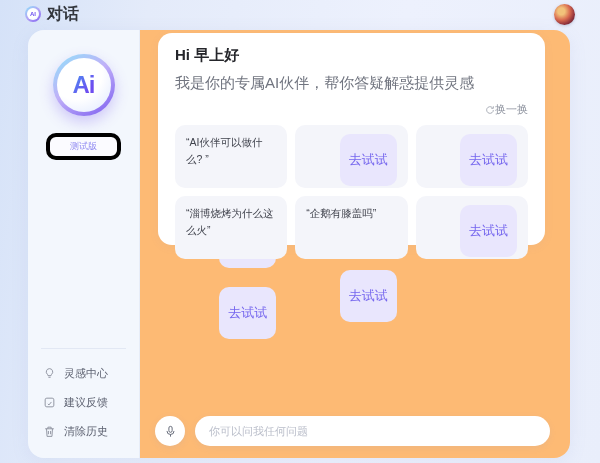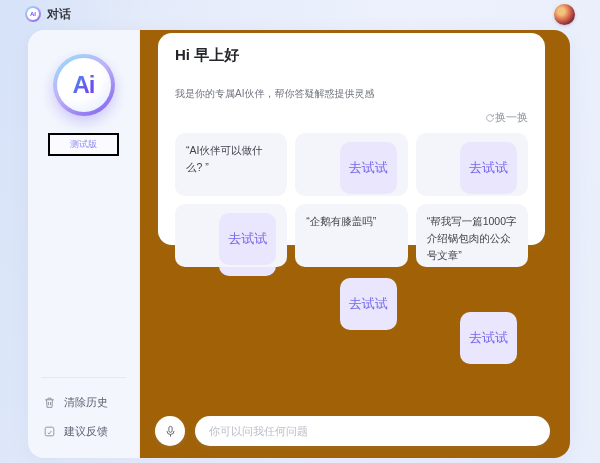--- a/index.html
+++ b/index.html
@@ -15,21 +15,21 @@
     width:16px; height:16px; border-radius:50%;
     background:linear-gradient(140deg,#8ee4f9,#b3a2f6 50%,#7e5ff0);
     display:flex; align-items:center; justify-content:center; margin-right:6px;
   }
   .mini-logo-inner {
     width:12px; height:12px; border-radius:50%;
     background:radial-gradient(circle at 35% 30%,#ffffff 55%,#e9f4ff);
     display:flex; align-items:center; justify-content:center;
     font-size:6px; font-weight:bold; color:#6b4ef0;
   }
-  .topbar-title { font-size:12px; color:#33363c; font-weight:bold; }
+  .topbar-title { font-size:16px; color:#33363c; font-weight:bold; }
   .avatar {
     position:absolute; top:4px; right:25px; width:21px; height:21px; border-radius:50%;
     background:radial-gradient(circle at 35% 35%,#f2c27a 18%,#d8694f 45%,#8c2f3a 70%,#27404d 100%);
     box-shadow:0 1px 3px rgba(60,70,120,.25);
   }
   
   .shell {
     position:absolute; left:28px; top:30px; width:542px; height:428px;
     border-radius:16px; overflow:hidden; display:flex;
     box-shadow:0 4px 18px rgba(120,140,200,.10);
@@ -48,39 +48,39 @@
     width:100%; height:100%; border-radius:50%;
     background:radial-gradient(circle at 35% 28%,#ffffff 50%,#eef3ff 75%,#dfe8ff);
     display:flex; align-items:center; justify-content:center;
   }
   .logo-text {
     font-size:24px; font-weight:bold; letter-spacing:-1px;
     background:linear-gradient(130deg,#4d8bf2 10%,#6d4df0 70%);
     -webkit-background-clip:text; background-clip:text; color:transparent;
   }
   .beta-badge {
-    margin-top:17px; font-size:9px; color:#918bf2; border:2px solid #000000;
-    border-radius:0; padding:3px 20px; background:#fbfbff; cursor:pointer;
+    margin-top:17px; font-size:9px; color:#918bf2; border:4px solid #000000;
+    border-radius:10px; padding:3px 20px; background:#fbfbff; cursor:pointer;
   }
   .side-bottom { margin-top:auto; width:100%; padding-bottom:12px; }
   .side-divider { height:1px; background:#e2e8f4; margin:0 13px 10px; }
   .menu-item {
     display:flex; align-items:center; gap:8px; padding:7px 0 7px 15px;
     font-size:11px; color:#5c6170; cursor:pointer;
   }
   .menu-item svg { width:13px; height:13px; stroke:#8a8f9c; fill:none; stroke-width:1.7; flex:none; }
   
-  .main { flex:1; background:#a16207; position:relative; }
+  .main { flex:1; background:#fdba74; position:relative; }
   .panel {
     position:absolute; left:18px; right:25px; top:3px; height:212px;
     background:#ffffff; border-radius:14px; padding:13px 17px 12px;
     box-shadow:0 2px 10px rgba(140,155,210,.08);
   }
   .greeting { font-size:15px; font-weight:bold; color:#25262b; }
-  .subtitle { font-size:10px; color:#70747f; margin-top:22px; }
+  .subtitle { font-size:15px; color:#70747f; margin-top:9px; }
   .prompt-row { display:flex; align-items:center; margin-top:9px; font-size:11px; color:#787d88; }
   .refresh { margin-left:auto; display:flex; align-items:center; gap:0; color:#8d929e; cursor:pointer; }
   .refresh svg { width:10px; height:10px; stroke:#9aa0ab; fill:none; stroke-width:2; }
   .cards { display:grid; grid-template-columns:repeat(3,1fr); gap:8px; margin-top:8px; }
   .card {
     background:#f4f5fa; border-radius:10px; padding:9px 11px 7px; height:63px;
     display:flex; flex-direction:column; justify-content:space-between; cursor:pointer;gap:48px;
   }
   .card-q { font-size:10.5px; color:#40434d; line-height:1.62; }
   .try-btn {
@@ -123,33 +123,40 @@
         <span class="logo-text">Ai</span>
       </div>
     </div>
     <div class="beta-badge">测试版</div>
 
     <div class="side-bottom">
       <div class="side-divider"></div>
 
       <div class="menu-item">
         <svg viewBox="0 0 24 24">
+            <path d="M12 3a6 6 0 0 0-3.8 10.6c.7.6 1 1.4 1 2.4h5.6c0-1 .3-1.8 1-2.4A6 6 0 0 0 12 3z"></path>
+            <path d="M10 19h4"></path>
+          </svg>
+        <span>灵感中心</span>
+      </div>
+      <div class="menu-item">
+        <svg viewBox="0 0 24 24">
+            <rect x="4" y="4" width="16" height="16" rx="3"></rect>
+            <path d="M9 14.5l2 2 4.5-5.5"></path>
+          </svg>
+        <span>建议反馈</span>
+      </div>
+      <div class="menu-item">
+        <svg viewBox="0 0 24 24">
             <path d="M4 7h16"></path>
             <path d="M9 7V4h6v3"></path>
             <path d="M6.5 7l1 14h9l1-14"></path>
             <path d="M10 11v6M14 11v6"></path>
           </svg>
         <span>清除历史</span>
-      </div>
-      <div class="menu-item">
-        <svg viewBox="0 0 24 24">
-            <rect x="4" y="4" width="16" height="16" rx="3"></rect>
-            <path d="M9 14.5l2 2 4.5-5.5"></path>
-          </svg>
-        <span>建议反馈</span>
       </div>
     </div>
   </div>
 
   <div class="main">
 
     <div class="panel">
       <div class="greeting">Hi 早上好</div>
       <div class="subtitle">我是你的专属AI伙伴，帮你答疑解惑提供灵感</div>
 
@@ -168,28 +175,28 @@
           <div class="card-q">“AI伙伴可以做什么? ”</div>
           <button class="try-btn">去试试</button>
         </div>
         <div class="card">
           <button class="try-btn">去试试</button>
         </div>
         <div class="card">
           <button class="try-btn">去试试</button>
         </div>
         <div class="card">
+          <div class="card-q">“淄博烧烤为什么这么火”</div>
           <button class="try-btn">去试试</button>
         </div>
         <div class="card">
           <div class="card-q">“企鹅有膝盖吗”</div>
           <button class="try-btn">去试试</button>
         </div>
         <div class="card">
-          <div class="card-q">“帮我写一篇1000字介绍锅包肉的公众号文章”</div>
           <button class="try-btn">去试试</button>
         </div>
       </div>
     </div>
 
     <div class="input-row">
       <button class="mic-btn">
         <svg viewBox="0 0 24 24">
             <rect x="9" y="2.5" width="6" height="11" rx="3"></rect>
             <path d="M5.5 11a6.5 6.5 0 0 0 13 0"></path>

